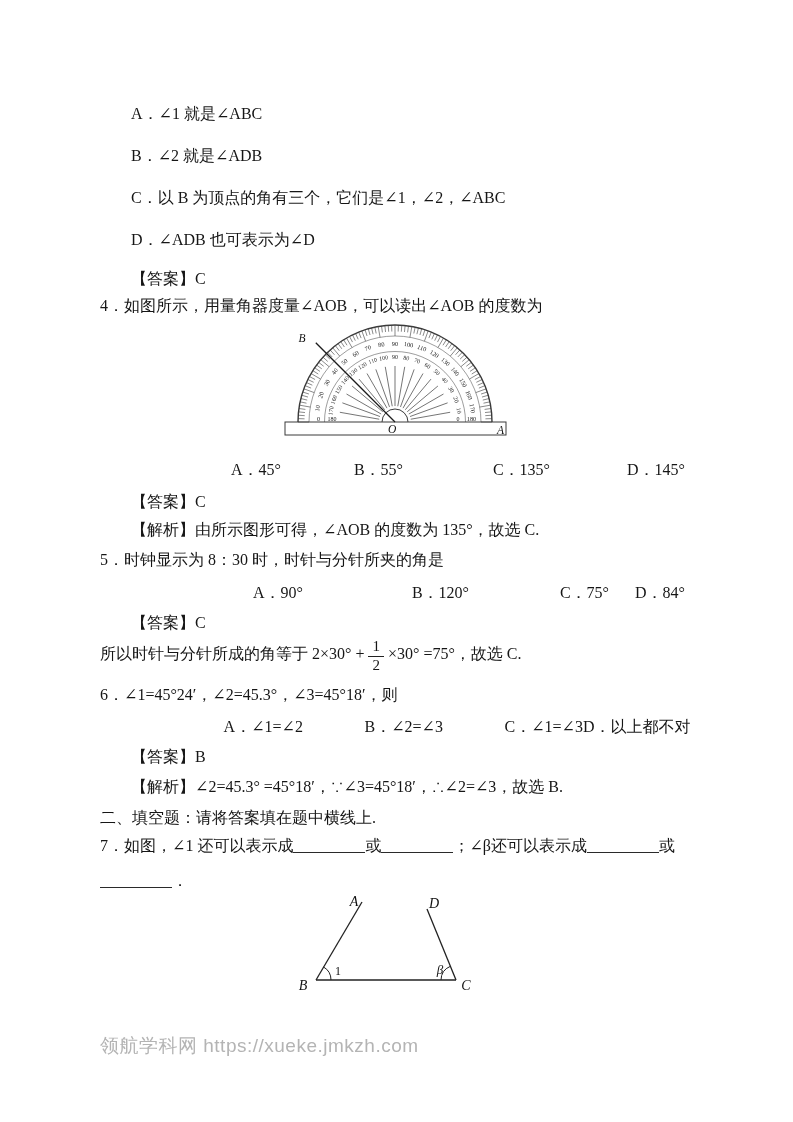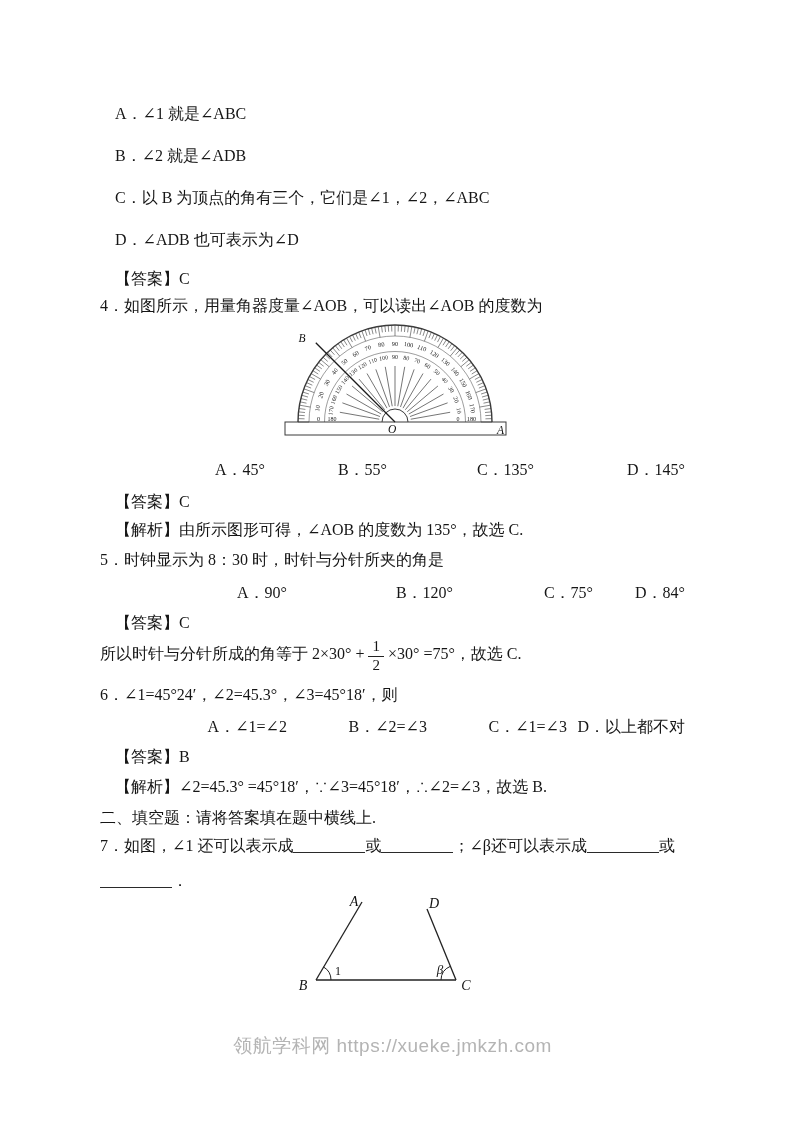--- a/index.html
+++ b/index.html
@@ -1,28 +1,28 @@
 <!DOCTYPE html>
 <html><head>
 <meta charset="utf-8">
 <style>
   html,body{margin:0;padding:0;background:#e8e8e8;}
   .page{position:relative;width:793px;height:1122px;margin:0 auto;background:#ffffff;
         font-family:"Liberation Serif","DejaVu Serif",serif;color:#161616;overflow:hidden;}
   .content{padding:0 108px 0 100px;}
   .line{margin:0;font-size:16px;line-height:22px;white-space:nowrap;}
-  .indent{margin-left:15px;}
+  .indent{margin-left:31px;}
   .optrow{display:grid;font-size:16px;line-height:22px;white-space:nowrap;text-align:right;}
   .figwrap{text-align:center;}
   .blank{display:inline-block;width:72px;height:16px;border-bottom:1px solid #2a2a2a;vertical-align:-2px;}
   .fracline{margin:0;font-size:16px;white-space:nowrap;}
   .frac{display:inline-block;vertical-align:-11px;text-align:center;margin:0 4px;}
   .frac span{display:block;line-height:1.1;font-size:15px;}
   .frac .num{border-bottom:1px solid #222;padding:0 4px 1px;}
-  .footer{margin:30px 0 0;text-align:center;font-size:19px;letter-spacing:0.5px;
+  .footer{margin:30px 0 0;font-size:19px;letter-spacing:0.5px;
           color:#b4b4b4;font-family:"Liberation Sans","DejaVu Sans",sans-serif;}
   svg text{font-family:"Liberation Serif","DejaVu Serif",serif;}
 </style>
 </head>
 <body>
 
 <div class="page">
   <div class="content">
 
     <p class="line indent" style="margin-top:103px">A．∠1 就是∠ABC</p>

